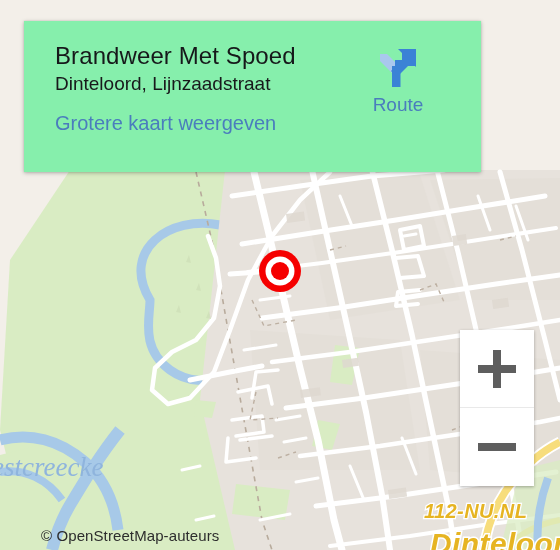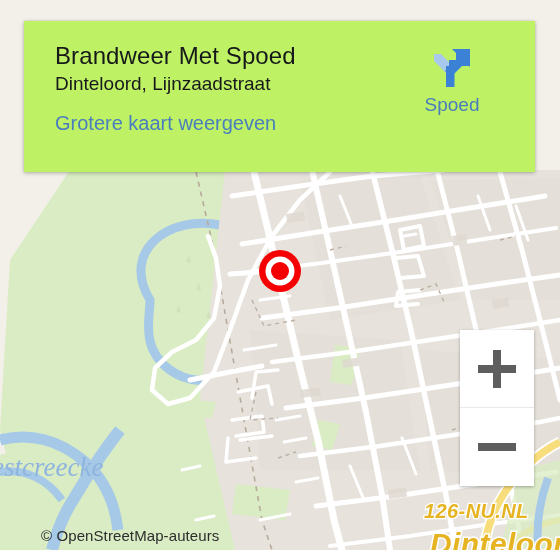--- a/index.html
+++ b/index.html
@@ -28,23 +28,23 @@
     height: 550px;
     background: #f3efe9;
   }
   #map-svg { display: block; width: 560px; height: 550px; }
 
   
   #info-card {
     position: absolute;
     left: 24px;
     top: 21px;
-    width: 511px;
+    width: 457px;
     height: 151px;
-    background: #bef264;
+    background: #86efac;
     box-shadow: 0 1px 4px rgba(0,0,0,0.28), 0 0 1px rgba(0,0,0,0.15);
     z-index: 40;
   }
 
   .card-text-block {
     position: absolute;
     left: 31px;
     top: 20px;
     width: 390px;
   }
@@ -317,21 +317,21 @@
   </div>
 
   <svg id="location-marker" viewBox="0 0 46 46">
     <circle cx="23" cy="23" r="21" fill="#f50000"></circle>
     <circle cx="23" cy="23" r="14.5" fill="#ffffff"></circle>
     <circle cx="23" cy="23" r="9" fill="#f50000"></circle>
   </svg>
 
   <div id="attribution">© OpenStreetMap-auteurs</div>
 
-  <div id="watermark">126-NU.NL</div>
+  <div id="watermark">112-NU.NL</div>
   <div id="watermark-sub">Dinteloord</div>
 
   <div id="zoom-control">
     <button class="zoom-btn" id="zoom-in-btn">
       <span class="plus-h"></span>
       <span class="plus-v"></span>
     </button>
     <button class="zoom-btn" id="zoom-out-btn">
       <span class="minus-h"></span>
     </button>
@@ -350,18 +350,18 @@
 
         <path d="M5 7 L12 7 L24 19 L24 26 L17 26 L5 14 Z" fill="#a9c8ee"></path>
 
         <rect x="17" y="19" width="8.5" height="21" fill="#3b82d6"></rect>
 
         <path d="M20 24 L33 11 L33 19 L41 19 L41 5 L27 5 L27 13 L20 13 Z" fill="#3b82d6"></path>
         <path d="M19 27 L36 10" stroke="#3b82d6" stroke-width="8.5" fill="none"></path>
 
         <polygon points="41,2 41,20 23,2" fill="#3b82d6"></polygon>
       </svg>
-      <span id="route-label">Spoed</span>
+      <span id="route-label">Route</span>
     </a>
 
   </div>
 
 </div>
 
 </body></html>

